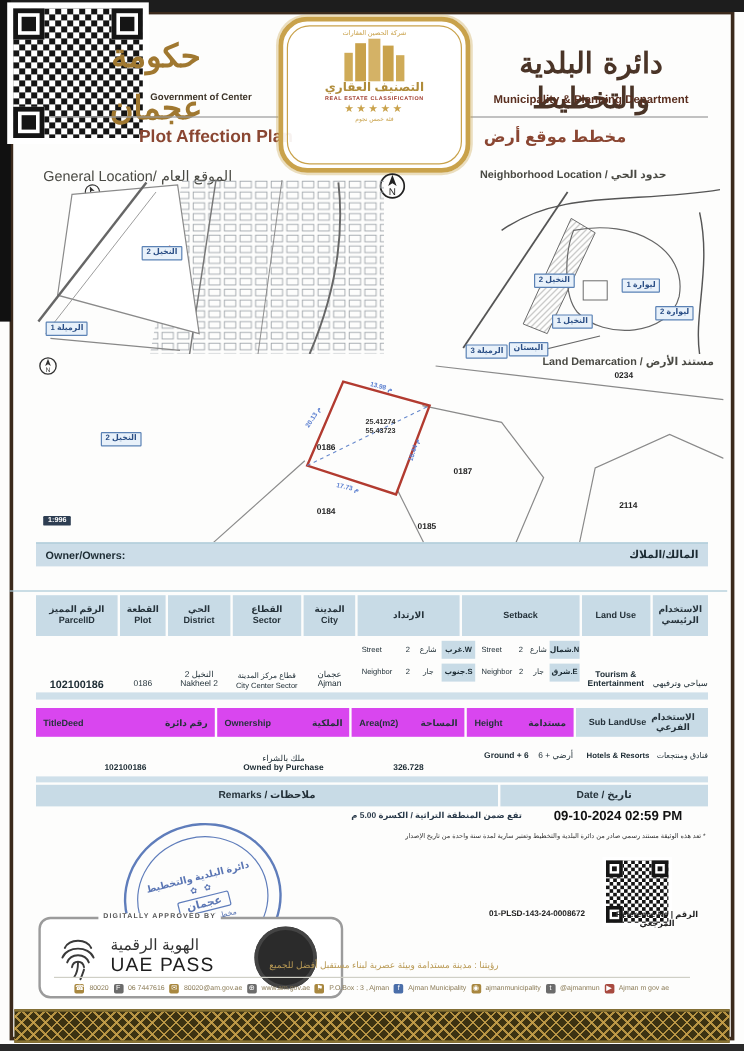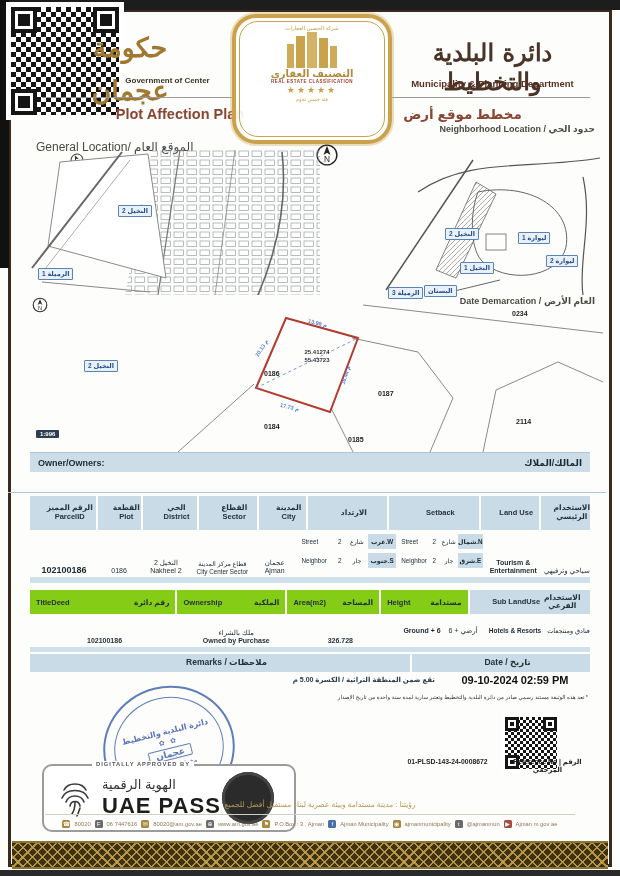--- a/index.html
+++ b/index.html
@@ -15,34 +15,34 @@
   .seal{border:4px solid #c9a24b;border-radius:24px;background:rgba(255,255,255,.93);
         box-shadow:0 0 0 2px rgba(201,162,75,.35);}
   .seal-in{position:absolute;inset:3px;border:1px solid #c9a24b;border-radius:19px;
            display:flex;flex-direction:column;align-items:center;justify-content:flex-start;}
   
   .tag{background:#e8f1fa;border:1px solid #5b82b5;color:#2b4f86;font-weight:bold;
        font-size:6.5px;padding:0 3px;line-height:10px;white-space:nowrap;border-radius:1px;}
   
   .hdrbar{display:flex;gap:2px;}
   .hcell{background:#c8dbe6;display:flex;flex-direction:column;align-items:center;
-         justify-content:center;line-height:1.15;font-weight:bold;font-size:7.5px;color:#25323a;padding-left:13px;}
+         justify-content:center;line-height:1.15;font-weight:bold;font-size:7.5px;color:#25323a;}
   .drow{display:flex;gap:2px;font-size:7px;color:#1c2b33;}
   .dcell{display:flex;flex-direction:column;align-items:center;justify-content:flex-end;
          line-height:1.25;text-align:center;}
   .t1c1{width:12.5%}.t1c2{width:7%}.t1c3{width:9.5%}.t1c4{width:10.5%}.t1c5{width:8%}
   .t1c6{width:18%}.t1c7{width:15.5%}.t1c8{width:10.5%}.t1c9{width:8.5%}
   .t2c1{width:27%}.t2c2{width:20%}.t2c3{width:17%}.t2c4{width:16%}.t2c5{width:20%}
   .sbrow{display:flex;align-items:center;height:19px;font-size:6.3px;}
   .sben{width:34%;text-align:left;padding-left:3px;}
   .sbnum{width:13%;text-align:center;}
   .sbar{width:23%;text-align:center;}
   .sbdir{width:30%;background:#c8dbe6;font-weight:bold;text-align:center;line-height:15px;height:15px;}
   .strip{background:#cfe0ea;}
-  .h2cell{background:#84cc16;display:flex;align-items:center;justify-content:space-between;
+  .h2cell{background:#d946ef;display:flex;align-items:center;justify-content:space-between;
           font-weight:bold;font-size:7.5px;color:#25323a;padding:0 6px;box-sizing:border-box;}
   
   .qr{background:#fff;box-sizing:border-box;}
   .qrpat{position:absolute;inset:5px;background:repeating-conic-gradient(#151515 0% 25%,#fff 0% 50%);}
   .finder{position:absolute;border:4px solid #151515;background:#fff;box-sizing:border-box;}
   .finder i{position:absolute;inset:3px;background:#151515;}
   .qr2 .finder{border-width:3px;}
   .qr2 .finder i{inset:2px;}
   
   .stampB{border:2px solid #4467b0;border-radius:50%;color:#3f5fa8;
@@ -109,21 +109,21 @@
       <div style="font-size:4.5px;font-weight:bold;color:#a03c2e;letter-spacing:.5px;">REAL ESTATE CLASSIFICATION</div>
       <div style="font-size:9px;color:#c9a24b;letter-spacing:2px;margin-top:1px;">★★★★★</div>
       <div style="font-size:5px;color:#c9a24b;margin-top:1px;">فئة خمس نجوم</div>
     </div>
   </div>
 
   <div class="ab" style="left:36px;top:140px;width:200px;font-size:12px;font-weight:normal;color:#4a4a44;">
     <span>General Location/</span>
     <span>الموقع العام</span>
   </div>
-  <div class="ab" style="left:400px;top:124px;width:195px;font-size:9px;font-weight:bold;color:#4a4a44;text-align:right;">
+  <div class="ab" style="left:400px;top:140px;width:195px;font-size:9px;font-weight:bold;color:#4a4a44;">
     <span>Neighborhood Location /</span>
     <span>حدود الحي</span>
   </div>
 
   <svg class="ab" style="left:70px;top:153px;transform:rotate(-25deg);" width="14" height="14" viewBox="0 0 20 20">
     <circle cx="10" cy="10" r="8.5" fill="none" stroke="#333" stroke-width="1.4"></circle>
     <path d="M10 2.5 L13 10 L10 8.2 L7 10 Z" fill="#333"></path>
     <text x="10" y="16" font-size="7" text-anchor="middle" fill="#333">N</text>
   </svg>
 
@@ -172,22 +172,22 @@
   <div class="ab tag" style="left:546px;top:255px;">ليوارة 2</div>
   <div class="ab tag" style="left:388px;top:287px;">الرميلة 3</div>
   <div class="ab tag" style="left:424px;top:285px;">البستان</div>
 
   <svg class="ab" style="left:32px;top:297px;" width="16" height="16" viewBox="0 0 20 20">
     <circle cx="10" cy="10" r="8.5" fill="none" stroke="#333" stroke-width="1.4"></circle>
     <path d="M10 2.5 L13 10 L10 8.2 L7 10 Z" fill="#333"></path>
     <text x="10" y="16" font-size="7" text-anchor="middle" fill="#333">N</text>
   </svg>
   <div class="ab" style="left:420px;top:296px;width:175px;font-size:9px;font-weight:bold;color:#4a4a44;text-align:right;">
-    <span>Date Demarcation /</span>
-    <span>العام الأرض</span>
+    <span>Land Demarcation /</span>
+    <span>مستند الأرض</span>
   </div>
   <div class="ab plotno" style="left:512px;top:310px;">0234</div>
 
   <svg class="ab" style="left:28px;top:300px;" width="575" height="152" viewBox="0 0 575 152">
     <path d="M150,152 L226,84" stroke="#8a8a8a" stroke-width="1" fill="none"></path>
     <path d="M303,108 L325,152" stroke="#8a8a8a" stroke-width="1" fill="none"></path>
     <path d="M335,5 L575,33" stroke="#8a8a8a" stroke-width="1" fill="none"></path>
     <path d="M324,38 L390,52 L425,98 L402,152" stroke="#8a8a8a" stroke-width="1" fill="none"></path>
     <path d="M455,152 L468,90 L530,62 L575,82" stroke="#8a8a8a" stroke-width="1" fill="none"></path>
     <polygon points="258,18 330,38 302,112 228,88" fill="none" stroke="#b23b30" stroke-width="2"></polygon>
@@ -389,36 +389,36 @@
         <i></i>
       </div>
     <div class="finder" style="left:3px;bottom:3px;width:14px;height:14px;">
         <i></i>
       </div>
   </div>
 
   <div class="ab" style="left:395px;top:758px;width:105px;font-size:6.8px;font-weight:bold;color:#222;text-align:center;">01-PLSD-143-24-0008672</div>
   <div class="ab" style="left:505px;top:758px;width:85px;font-size:6.8px;font-weight:bold;color:#222;text-align:center;">Reference No | الرقم المرجعي</div>
 
-  <div class="ab" style="left:42px;top:764px;width:250px;height:64px;border:2px solid #9b9b9b;border-radius:10px;background:#fff;">
+  <div class="ab" style="left:32px;top:764px;width:250px;height:64px;border:2px solid #9b9b9b;border-radius:10px;background:#fff;">
     <div class="ab" style="left:48px;top:-5px;background:#fff;padding:0 4px;font-size:5.8px;letter-spacing:1px;color:#555;font-weight:bold;">DIGITALLY APPROVED BY</div>
     <div style="position:absolute;inset:0;display:flex;align-items:center;gap:10px;padding-left:14px;">
       <svg width="34" height="40" viewBox="0 0 34 40">
         <g fill="none" stroke="#3a3a3a" stroke-width="1.6" stroke-linecap="round">
           <path d="M6,12 C10,4 24,4 28,12"></path>
           <path d="M4,20 C8,10 26,10 30,20"></path>
           <path d="M8,24 C11,16 23,16 26,24"></path>
           <path d="M12,28 C13,22 21,22 22,28"></path>
           <path d="M17,24 C17,29 16,33 14,36"></path>
           <path d="M22,30 C21,33 20,36 19,38"></path>
         </g>
       </svg>
       <div style="display:flex;flex-direction:column;line-height:1.15;">
         <span style="font-size:13px;color:#333;">الهوية الرقمية</span>
-        <span style="font-size:22px;font-weight:bold;color:#1d1d1d;letter-spacing:1px;">UAE PASS</span>
+        <span style="font-size:16px;font-weight:normal;color:#1d1d1d;letter-spacing:1px;">UAE PASS</span>
       </div>
     </div>
     <div class="ab" style="left:178px;top:6px;width:52px;height:52px;border-radius:50%;background:#2b2b2b;box-shadow:inset 0 0 0 3px #444;"></div>
   </div>
 
   <div class="ab" style="left:110px;top:800px;width:420px;text-align:center;direction:rtl;font-size:7.5px;color:#b99a55;">رؤيتنا : مدينة مستدامة وبيئة عصرية لبناء مستقبل أفضل للجميع</div>
   <div class="ab" style="left:45px;top:814px;width:530px;height:1px;background:#cfcfc6;"></div>
 
   <div class="ab" style="left:16px;top:820px;width:588px;display:flex;justify-content:center;align-items:center;gap:4px;font-size:5.8px;color:#8a7a55;">
     <span class="chip" style="background:#a8873f;">

